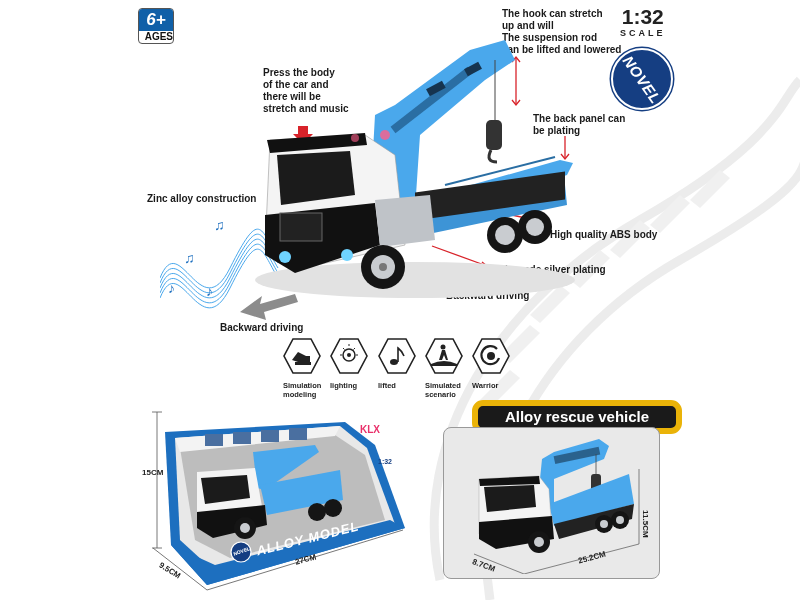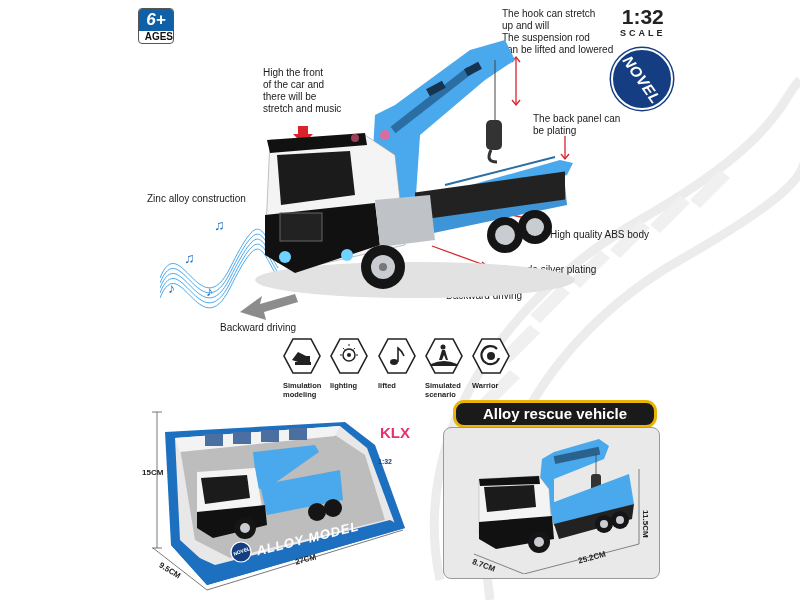--- a/index.html
+++ b/index.html
@@ -1,32 +1,32 @@
 <!DOCTYPE html>
 <html><head>
 <meta charset="utf-8">
 <style>
   html,body{margin:0;padding:0;}
   body{width:800px;height:600px;position:relative;overflow:hidden;background:#ffffff;font-family:"Liberation Sans",sans-serif;}
   .abs{position:absolute;}
   .tread{position:absolute;opacity:.35;}
-  .lbl{position:absolute;font-weight:normal;color:#1a1a1a;font-size:10px;line-height:12px;font-family:"Liberation Sans",sans-serif;}
+  .lbl{position:absolute;font-weight:bold;color:#1a1a1a;font-size:10px;line-height:12px;font-family:"Liberation Sans",sans-serif;}
   
   .ages{position:absolute;left:138px;top:8px;width:34px;height:34px;border:1.5px solid #555;border-radius:4px;overflow:hidden;background:#fff;}
   .ages .top{height:22px;background:#1060a8;color:#fff;font-weight:bold;font-size:17px;line-height:22px;text-align:center;font-style:italic;}
   .ages .bot{height:12px;font-size:10px;font-weight:bold;line-height:12px;text-align:right;color:#111;}
   .scale{position:absolute;left:620px;top:6px;text-align:center;}
   .scale .ratio{font-size:21px;font-weight:bold;color:#222;letter-spacing:0px;line-height:22px;}
   .scale .word{font-size:9px;font-weight:bold;color:#222;letter-spacing:3px;}
   .novel{position:absolute;left:611px;top:48px;width:58px;height:58px;border-radius:50%;background:#153e82;border:2px solid #fff;box-shadow:0 0 0 1.5px #153e82;display:flex;align-items:center;justify-content:center;}
   .novel span{color:#fff;font-weight:bold;font-size:15px;transform:rotate(55deg);font-style:italic;letter-spacing:0.5px;}
   .feat{position:absolute;top:338px;width:50px;text-align:left;}
   .feat .hex{width:38px;height:36px;margin:0 auto;}
   .feat .t{font-size:7.5px;font-weight:bold;color:#222;line-height:9px;margin-top:3px;}
-  .pill{position:absolute;left:453px;top:400px;width:198px;height:22px;border-radius:11px;background:#1a1a1a;border:3px solid #eab308;color:#fff;font-weight:bold;font-size:15px;line-height:22px;text-align:center;}
+  .pill{position:absolute;left:472px;top:400px;width:198px;height:22px;border-radius:11px;background:#1a1a1a;border:6px solid #eab308;color:#fff;font-weight:bold;font-size:15px;line-height:22px;text-align:center;}
   .panel{position:absolute;left:443px;top:427px;width:215px;height:150px;border-radius:8px;background:#e9e9e9;border:1.5px solid #999;}
   .dim{position:absolute;font-size:8px;font-weight:bold;color:#222;}
 </style>
 </head>
 <body>
 
 <svg class="tread" style="left:380px;top:60px" width="420" height="540" viewBox="0 0 420 540">
   <g fill="none" stroke="#c9c9c9" stroke-width="9">
     <path d="M60 520 C 30 380, 120 240, 260 160 S 400 40, 420 20"></path>
     <path d="M110 540 C 90 420, 160 280, 300 200 S 420 110, 430 80"></path>
@@ -57,21 +57,21 @@
     <span>NOVEL</span>
   </div>
 
 <div class="lbl" style="left:502px;top:8px;">
   <div>The hook can stretch</div>
   <div>up and will</div>
   <div>The suspension rod</div>
   <div>can be lifted and lowered</div>
 </div>
 <div class="lbl" style="left:263px;top:67px;">
-  <div>High the front</div>
+  <div>Press the body</div>
   <div>of the car and</div>
   <div>there will be</div>
   <div>stretch and music</div>
 </div>
 <div class="lbl" style="left:533px;top:113px;">
   <div>The back panel can</div>
   <div>be plating</div>
 </div>
 <div class="lbl" style="left:147px;top:193px;">Zinc alloy construction</div>
 <div class="lbl" style="left:550px;top:229px;">High quality ABS body</div>
@@ -252,21 +252,21 @@
   <path d="M66 78 L112 75 L115 98 L70 104z" fill="#1b1b1b"></path>
   <path d="M62 112 L130 105 L132 125 L78 138 L62 128z" fill="#111"></path>
   <circle cx="110" cy="128" r="11" fill="#151515"></circle>
     <circle cx="110" cy="128" r="5" fill="#c9ccd0"></circle>
   <circle cx="182" cy="112" r="9" fill="#151515"></circle>
     <circle cx="198" cy="108" r="9" fill="#151515"></circle>
 
   <path d="M36 145 L72 185 L270 128 L255 120 L80 165z" fill="#1d6fbf"></path>
   <circle cx="106" cy="152" r="10" fill="#153e82" stroke="#fff" stroke-width="1.2"></circle>
 </svg>
-<div class="abs" style="left:380px;top:424px;font-size:15px;font-weight:bold;color:#e9306a;">KLX</div>
+<div class="abs" style="left:360px;top:424px;font-size:10px;font-weight:bold;color:#e9306a;">KLX</div>
 <div class="abs" style="left:378px;top:458px;font-size:7px;font-weight:bold;color:#153e82;">1:32</div>
 <div class="abs" style="left:233px;top:548px;font-size:5px;font-weight:bold;color:#fff;transform:rotate(-20deg);">NOVEL</div>
 <div class="abs" style="left:255px;top:531px;font-size:13px;font-weight:bold;font-style:italic;color:#fff;letter-spacing:1px;transform:rotate(-14deg);">ALLOY MODEL</div>
 <div class="dim" style="left:142px;top:468px;">15CM</div>
 <div class="dim" style="left:158px;top:566px;transform:rotate(32deg);">9.5CM</div>
 <div class="dim" style="left:295px;top:555px;transform:rotate(-15deg);">27CM</div>
 
 <div class="panel">
   <svg class="abs" style="left:10px;top:6px" width="200" height="140" viewBox="0 0 200 140">
     <g stroke="#555" stroke-width="0.7" fill="none">

